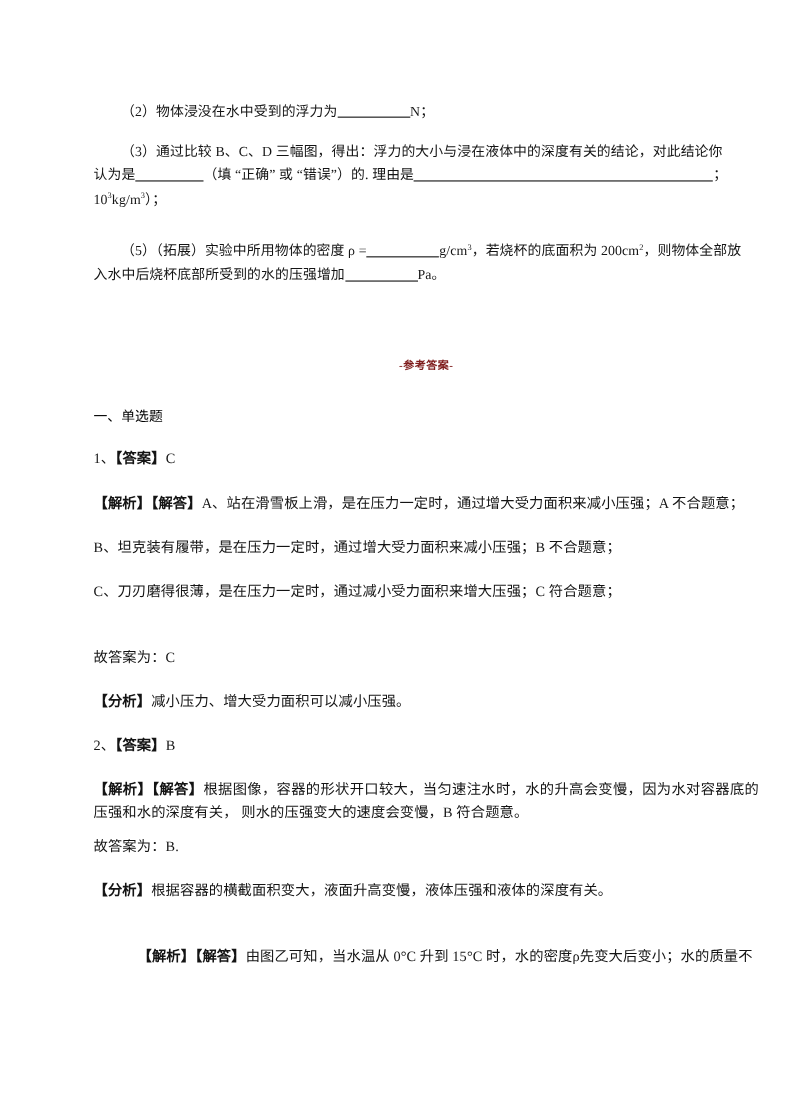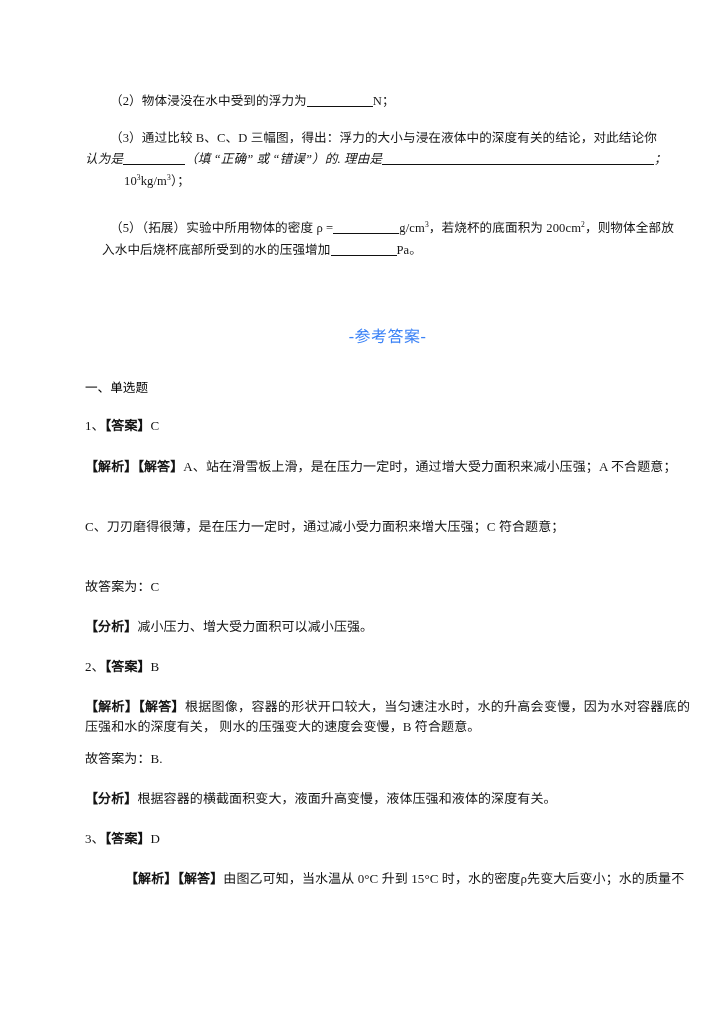--- a/index.html
+++ b/index.html
@@ -59,26 +59,26 @@
   }
   sup.sm {
     font-size: 7.6px;
   }
   .rho {
     font-family: "DejaVu Serif", serif;
   }
   
   .ans-heading {
     text-align: center;
-    font-size: 16px;
-    font-weight: normal;
+    font-size: 10px;
+    font-weight: bold;
     margin: 0;
     padding: 0;
     letter-spacing: 0.5px;
-    color: #3b82f6;
+    color: #7f1d1d;
   }
   .sec-title {
     font-size: 12.6px;
     margin: 0;
     color: #000000;
   }
   .ans-line {
     font-size: 13px;
     line-height: 1.55;
     text-align: justify;
@@ -98,42 +98,43 @@
 </style>
 </head>
 <body>
 
 <div class="page">
   <div class="content">
 
     <p class="q-para"><span>（2）</span><span>物体浸没在水中受到的浮力为</span><span class="blank b-md"></span><span class="lat">N；</span></p>
 
     <p class="q-para"><span>（3）</span><span>通过比较 B、C、D 三幅图，得出：浮力的大小与浸在液体中的深度有关的结论，对此结论你</span></p>
-    <p class="q-para cont" style="margin-top:-15px;font-style:italic;"><span>认为是</span><span class="blank b-sm"></span><span>（填 “正确” 或 “错误”）的. 理由是</span><span class="blank b-lg"></span><span>；</span></p>
+    <p class="q-para cont" style="margin-top:-15px;"><span>认为是</span><span class="blank b-sm"></span><span>（填 “正确” 或 “错误”）的. 理由是</span><span class="blank b-lg"></span><span>；</span></p>
 
-    <p class="q-para cont" style="margin-top:-15px;margin-left:39px;"><span class="lat">10</span><sup class="sm">3</sup><span class="lat">kg/m</span><sup class="sm">3</sup><span>）；</span></p>
+    <p class="q-para cont" style="margin-top:-15px;"><span class="lat">10</span><sup class="sm">3</sup><span class="lat">kg/m</span><sup class="sm">3</sup><span>）；</span></p>
 
     <div class="spacer-xs"></div>
 
     <p class="q-para"><span>（5）（拓展）</span><span>实验中所用物体的密度 ρ =</span><span class="blank b-md"></span><span class="lat">g/cm</span><sup class="sm">3</sup><span>，若烧杯的底面积为 200cm</span><sup class="sm">2</sup><span>，则物体全部放</span></p>
-    <p class="q-para cont" style="margin-top:-15px;margin-left:17px;"><span>入水中后烧杯底部所受到的水的压强增加</span><span class="blank b-md"></span><span>Pa。</span></p>
+    <p class="q-para cont" style="margin-top:-15px;"><span>入水中后烧杯底部所受到的水的压强增加</span><span class="blank b-md"></span><span>Pa。</span></p>
 
     <div class="spacer-l"></div>
     <p class="ans-heading">-参考答案-</p>
 
     <div class="spacer-m"></div>
     <p class="sec-title">一、单选题</p>
 
     <div class="spacer-s"></div>
     <p class="ans-line"><span class="lat">1、</span><span class="bk">【答案】</span><span class="lat">C</span></p>
 
     <div class="spacer-s"></div>
     <p class="ans-line"><span class="bk">【解析】【解答】</span><span>A、站在滑雪板上滑，是在压力一定时，通过增大受力面积来减小压强；A 不合题意；</span></p>
 
     <div class="spacer-s"></div>
+    <p class="ans-line">B、坦克装有履带，是在压力一定时，通过增大受力面积来减小压强；B 不合题意；</p>
 
     <div class="spacer-s"></div>
     <p class="ans-line">C、刀刃磨得很薄，是在压力一定时，通过减小受力面积来增大压强；C 符合题意；</p>
 
     <div class="spacer-s"></div>
 
     <div class="spacer-s"></div>
     <p class="ans-line">故答案为：C</p>
 
     <div class="spacer-s"></div>
@@ -145,19 +146,18 @@
     <div class="spacer-s"></div>
     <p class="ans-line"><span class="bk">【解析】【解答】</span><span>根据图像，容器的形状开口较大，当匀速注水时，水的升高会变慢，因为水对容器底的压强和水的深度有关，  则水的压强变大的速度会变慢，B 符合题意。</span></p>
 
     <div class="spacer-xs"></div>
     <p class="ans-line">故答案为：B.</p>
 
     <div class="spacer-s"></div>
     <p class="ans-line"><span class="bk">【分析】</span><span>根据容器的横截面积变大，液面升高变慢，液体压强和液体的深度有关。</span></p>
 
     <div class="spacer-s"></div>
-    <p class="ans-line"><span class="lat">3、</span><span class="bk">【答案】</span><span class="lat">D</span></p>
 
     <div class="spacer-s"></div>
     <p class="ans-line" style="white-space:nowrap;margin-left:40px;"><span class="bk">【解析】【解答】</span><span>由图乙可知，当水温从 0°C 升到 15°C 时，水的密度ρ先变大后变小；水的质量不</span></p>
 
   </div>
 </div>
 
 </body></html>

